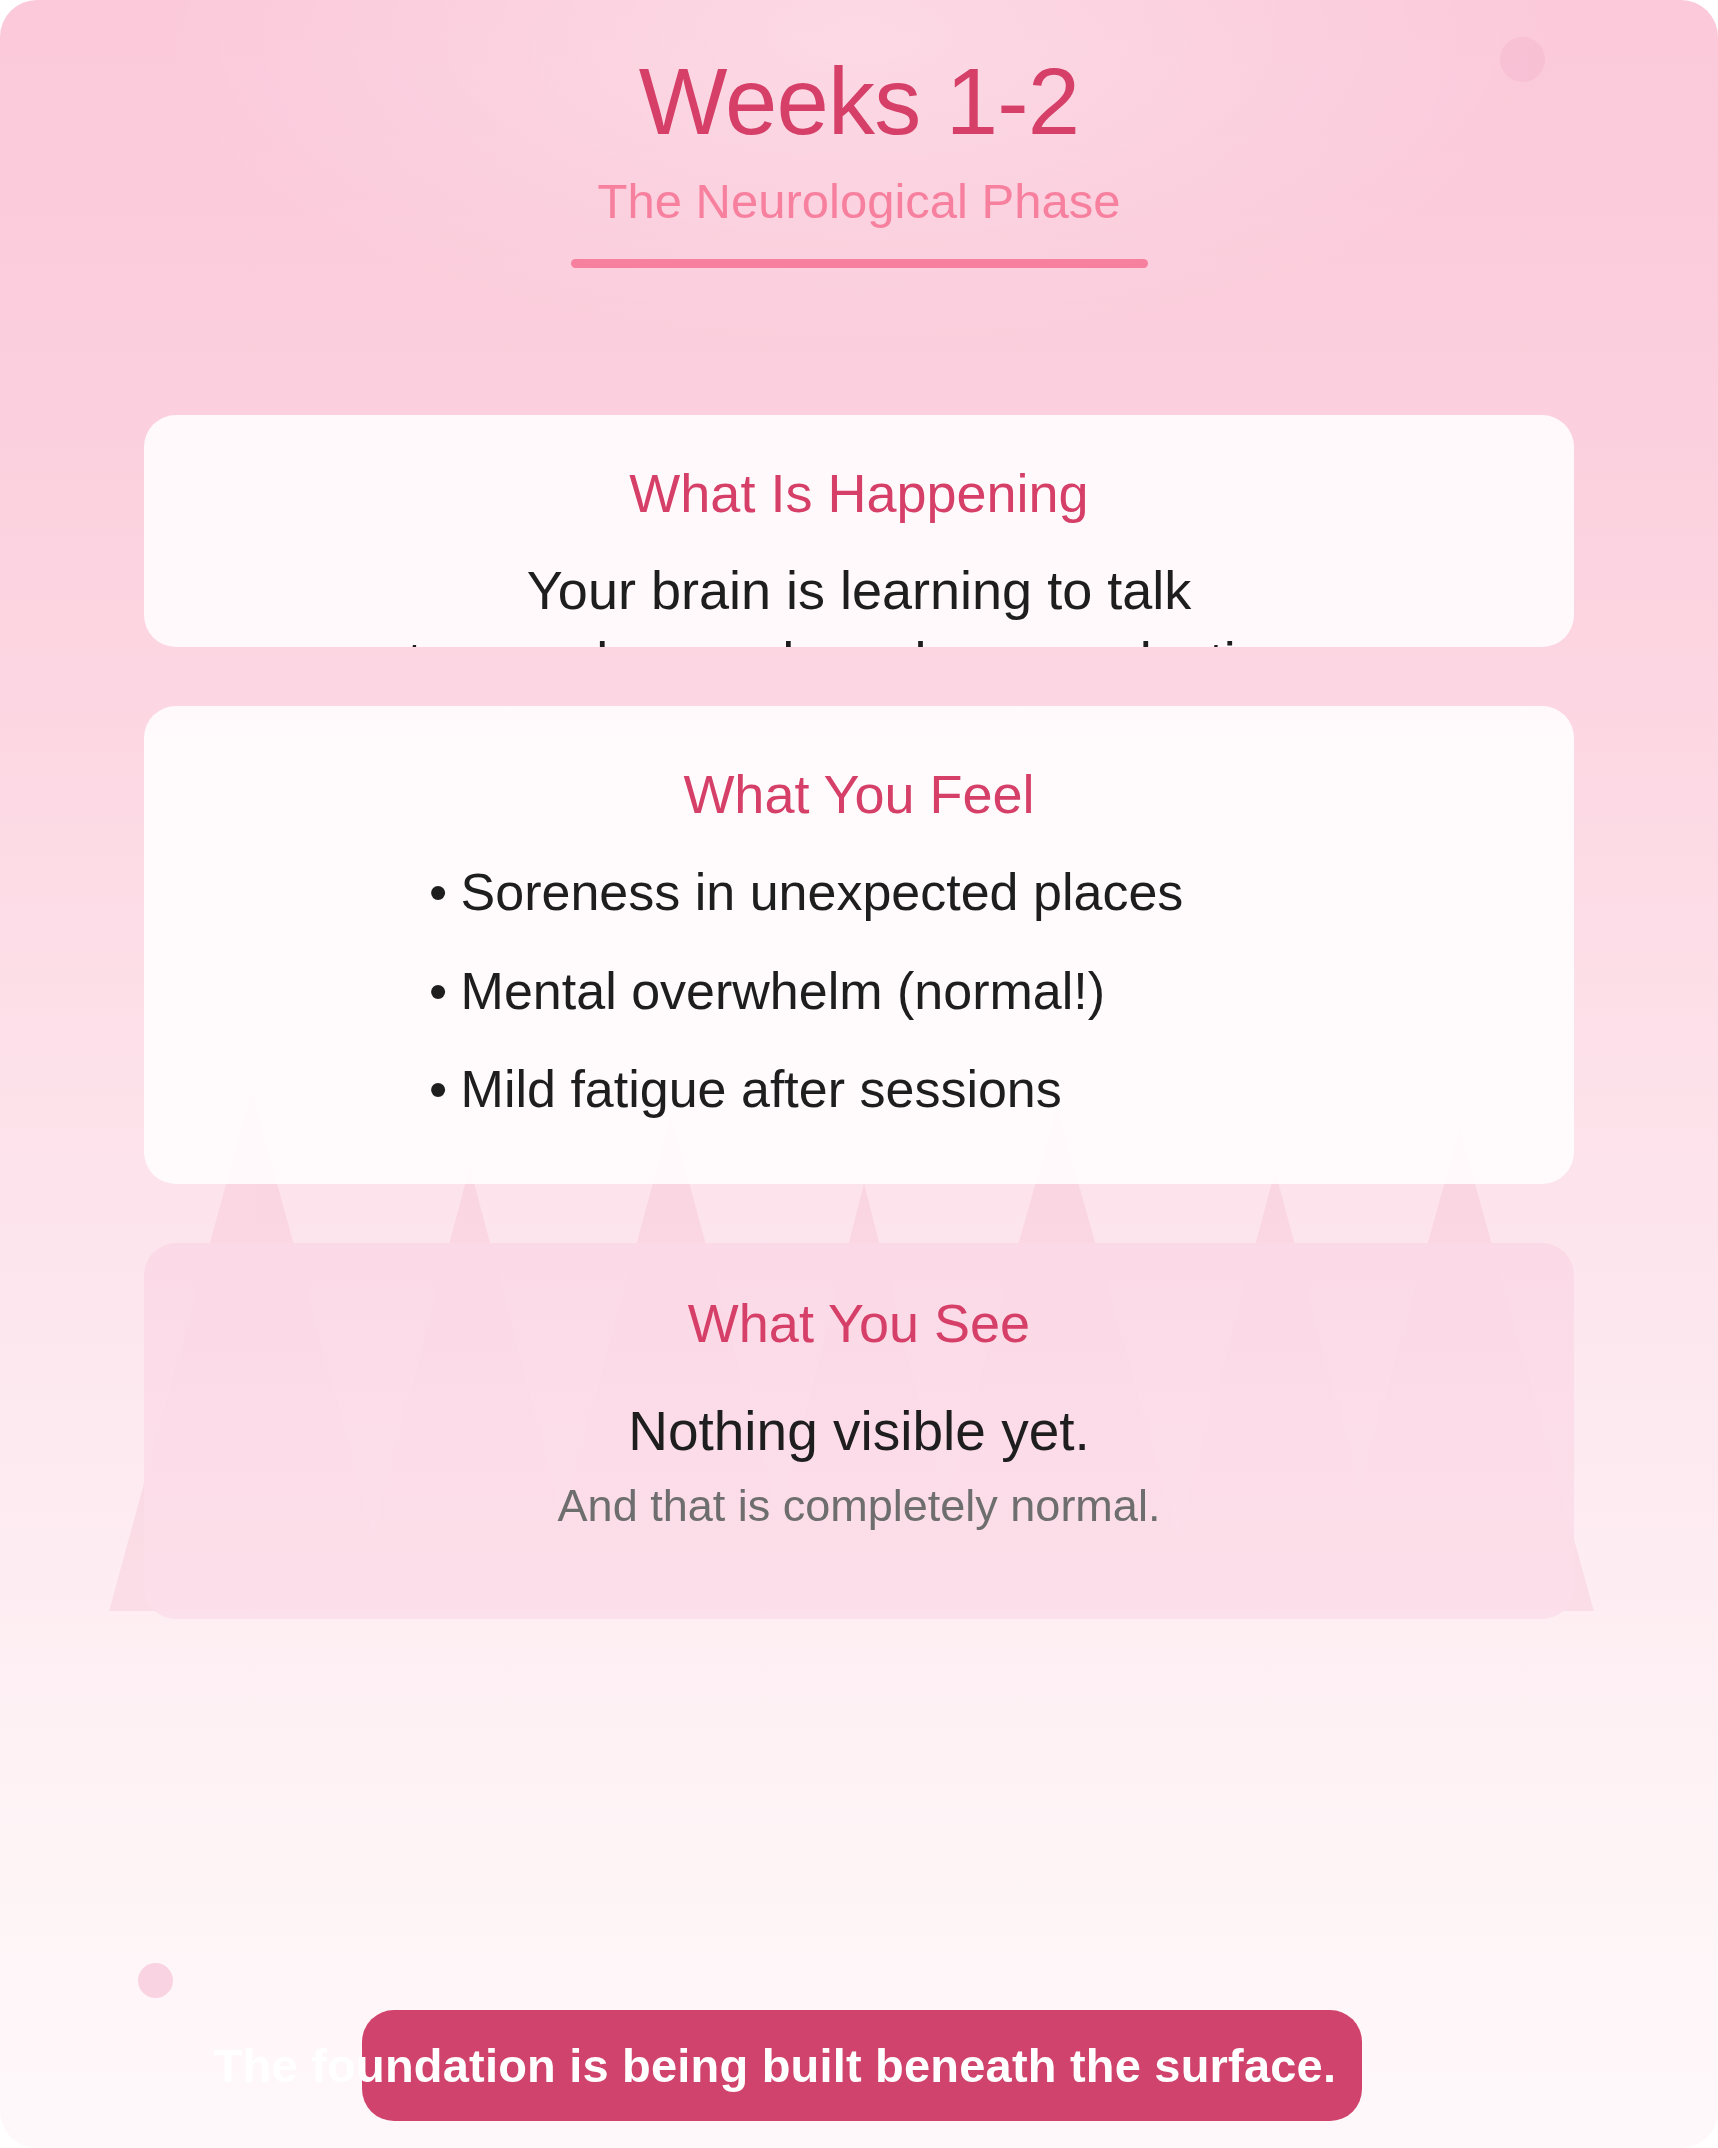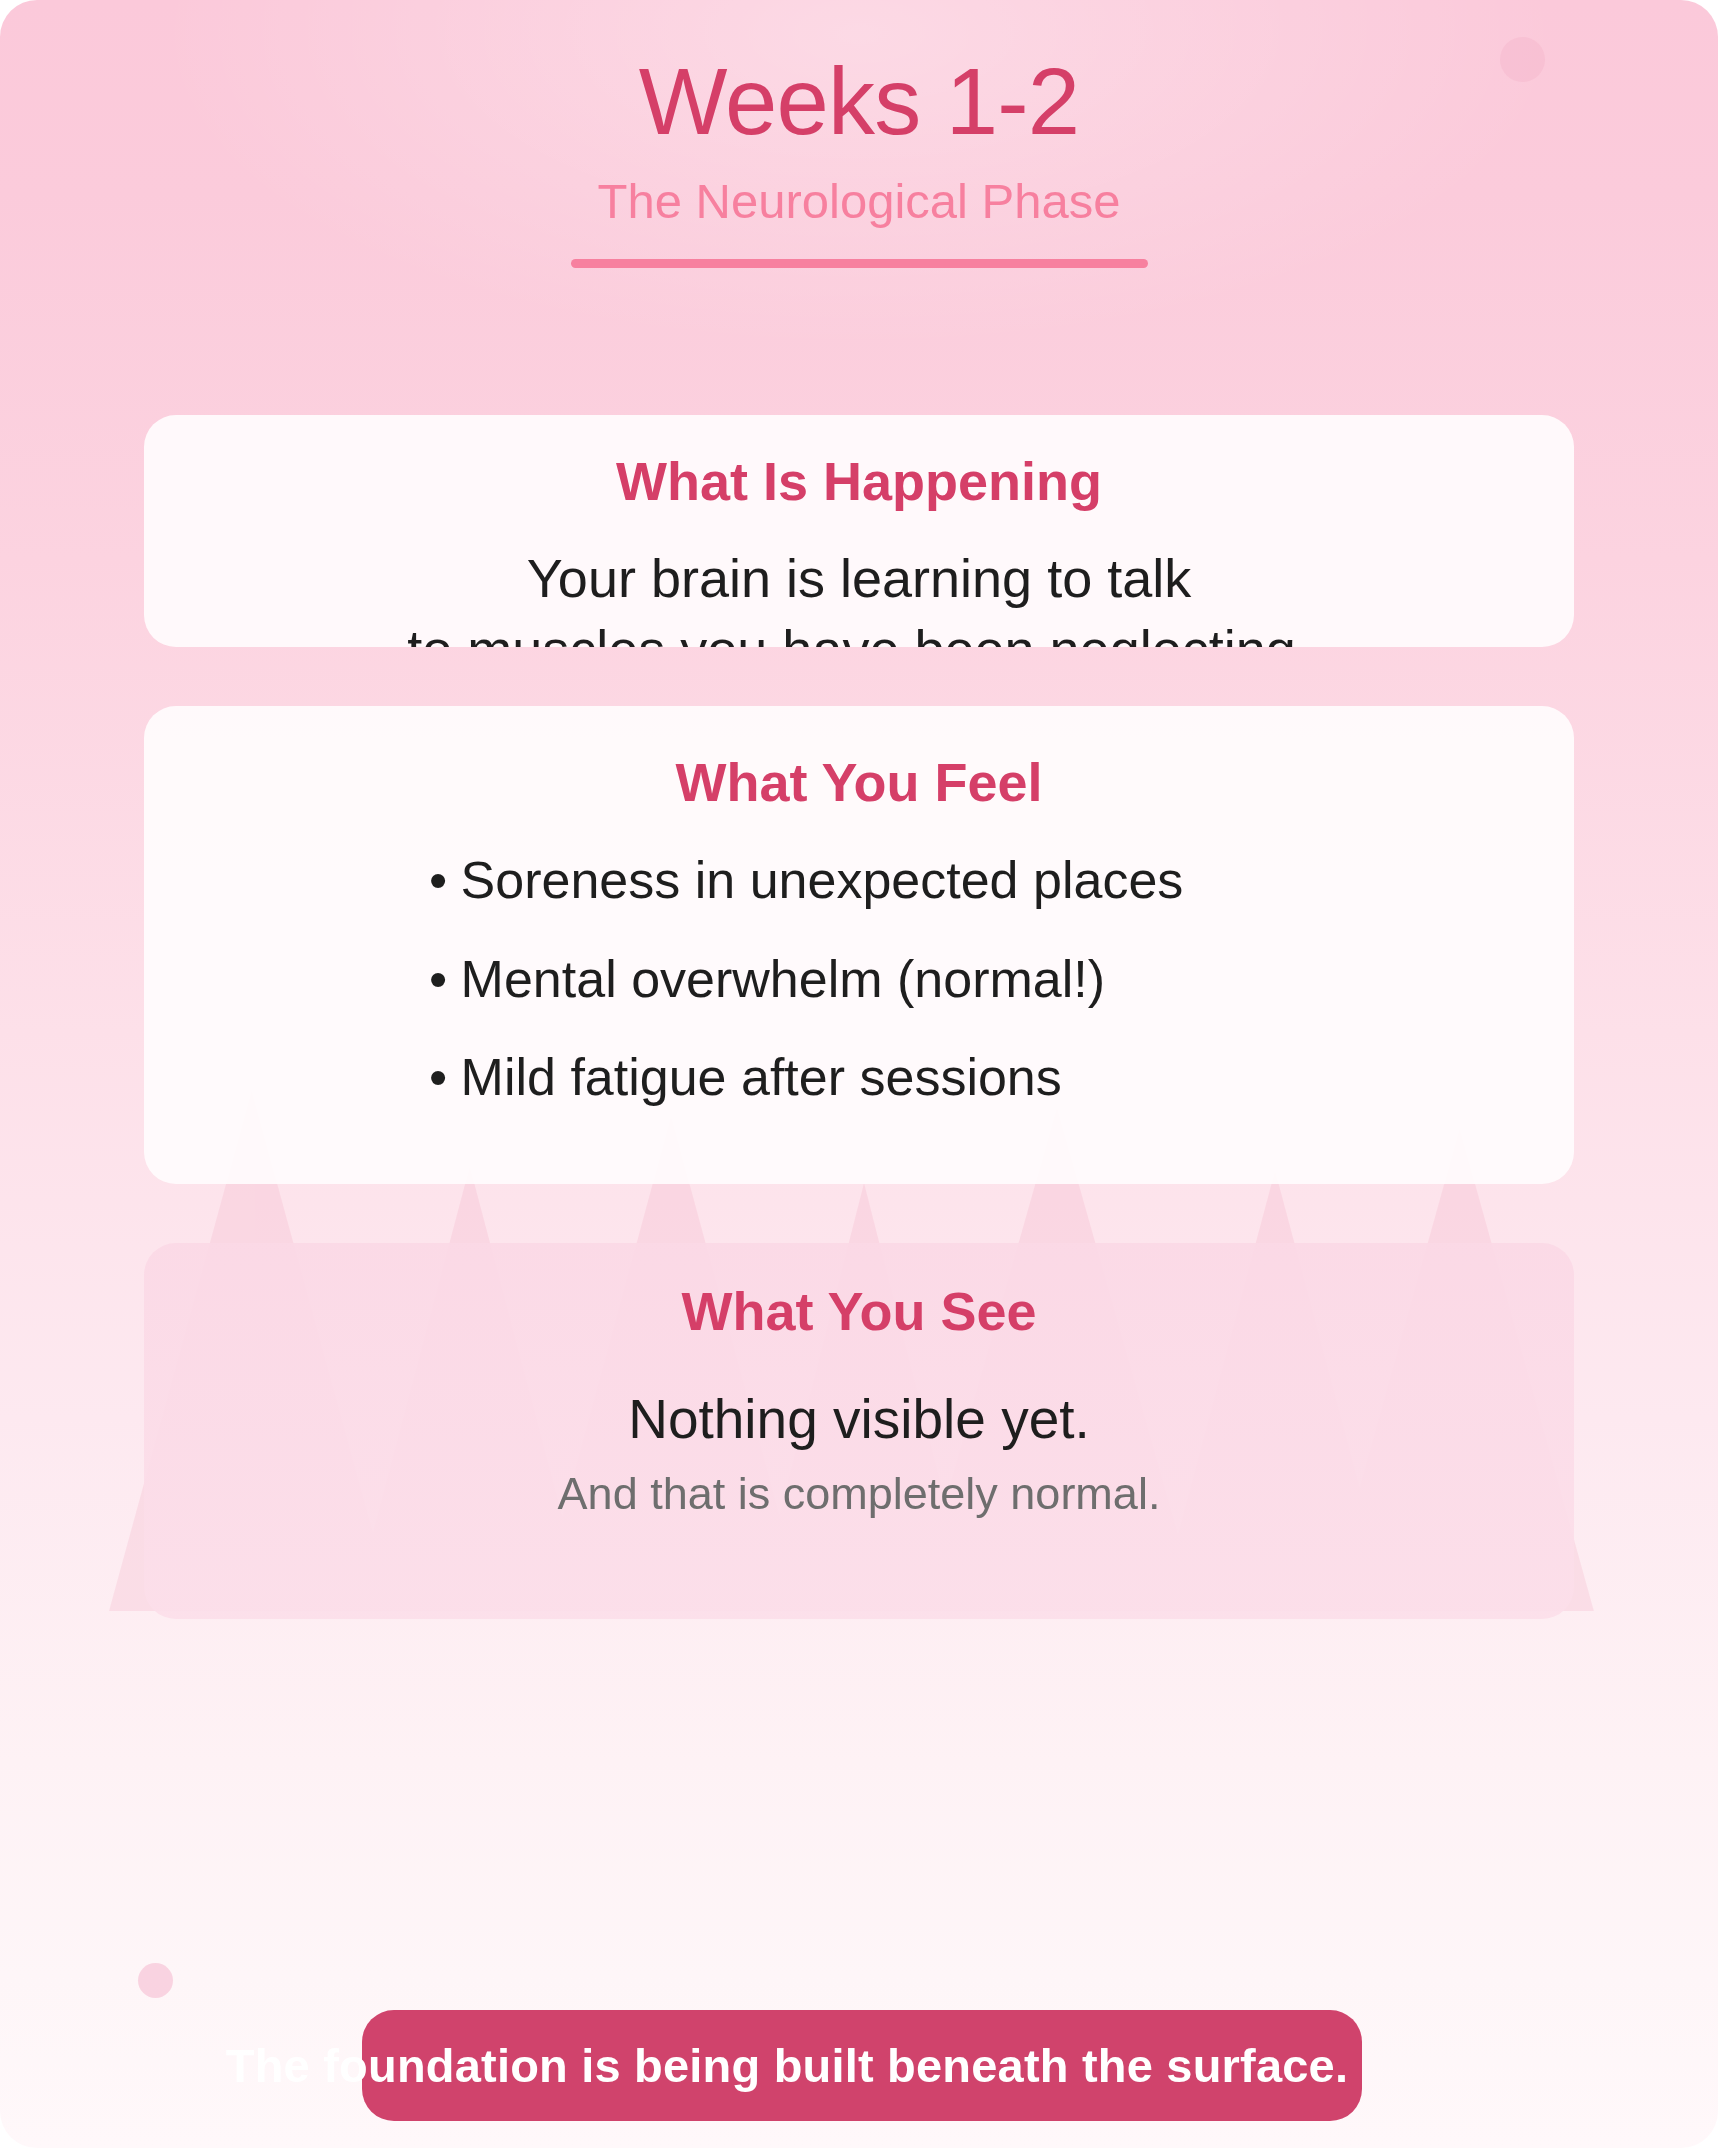--- a/index.html
+++ b/index.html
@@ -124,23 +124,24 @@
   .card-2 { height:478px; margin-top:59px; padding-top:47px; }
   .card-3 {
     height:376px;
     margin-top:59px;
     padding-top:39px;
     background: linear-gradient(180deg, rgba(251,217,230,0.92) 0%, rgba(252,223,234,0.92) 100%);
   }
 
   .card-heading {
     font-size:54px;
-    font-weight:bold;
+    font-weight:normal;
     color:#D53F68;
     line-height:1.1;
+    margin-top:12px;
   }
 
   .card-lead {
     margin-top:32px;
     font-size:54px;
     color:#1e1e1e;
     line-height:1.30;
   }
   .card-lead .l2 { display:block; }
 
@@ -186,21 +187,21 @@
     position:absolute;
     left:362px;
     top:0;
     width:1000px;
     height:111px;
     border-radius:32px;
     background:#D0436C;
   }
   .footer-text {
     position:absolute;
-    left:12px; top:0;
+    left:0; top:0;
     width:1550px;
     height:111px;
     display:flex;
     align-items:center;
     justify-content:center;
     font-size:47px;
     font-weight:bold;
     color:#ffffff;
     white-space:nowrap;
     letter-spacing:0.2px;

